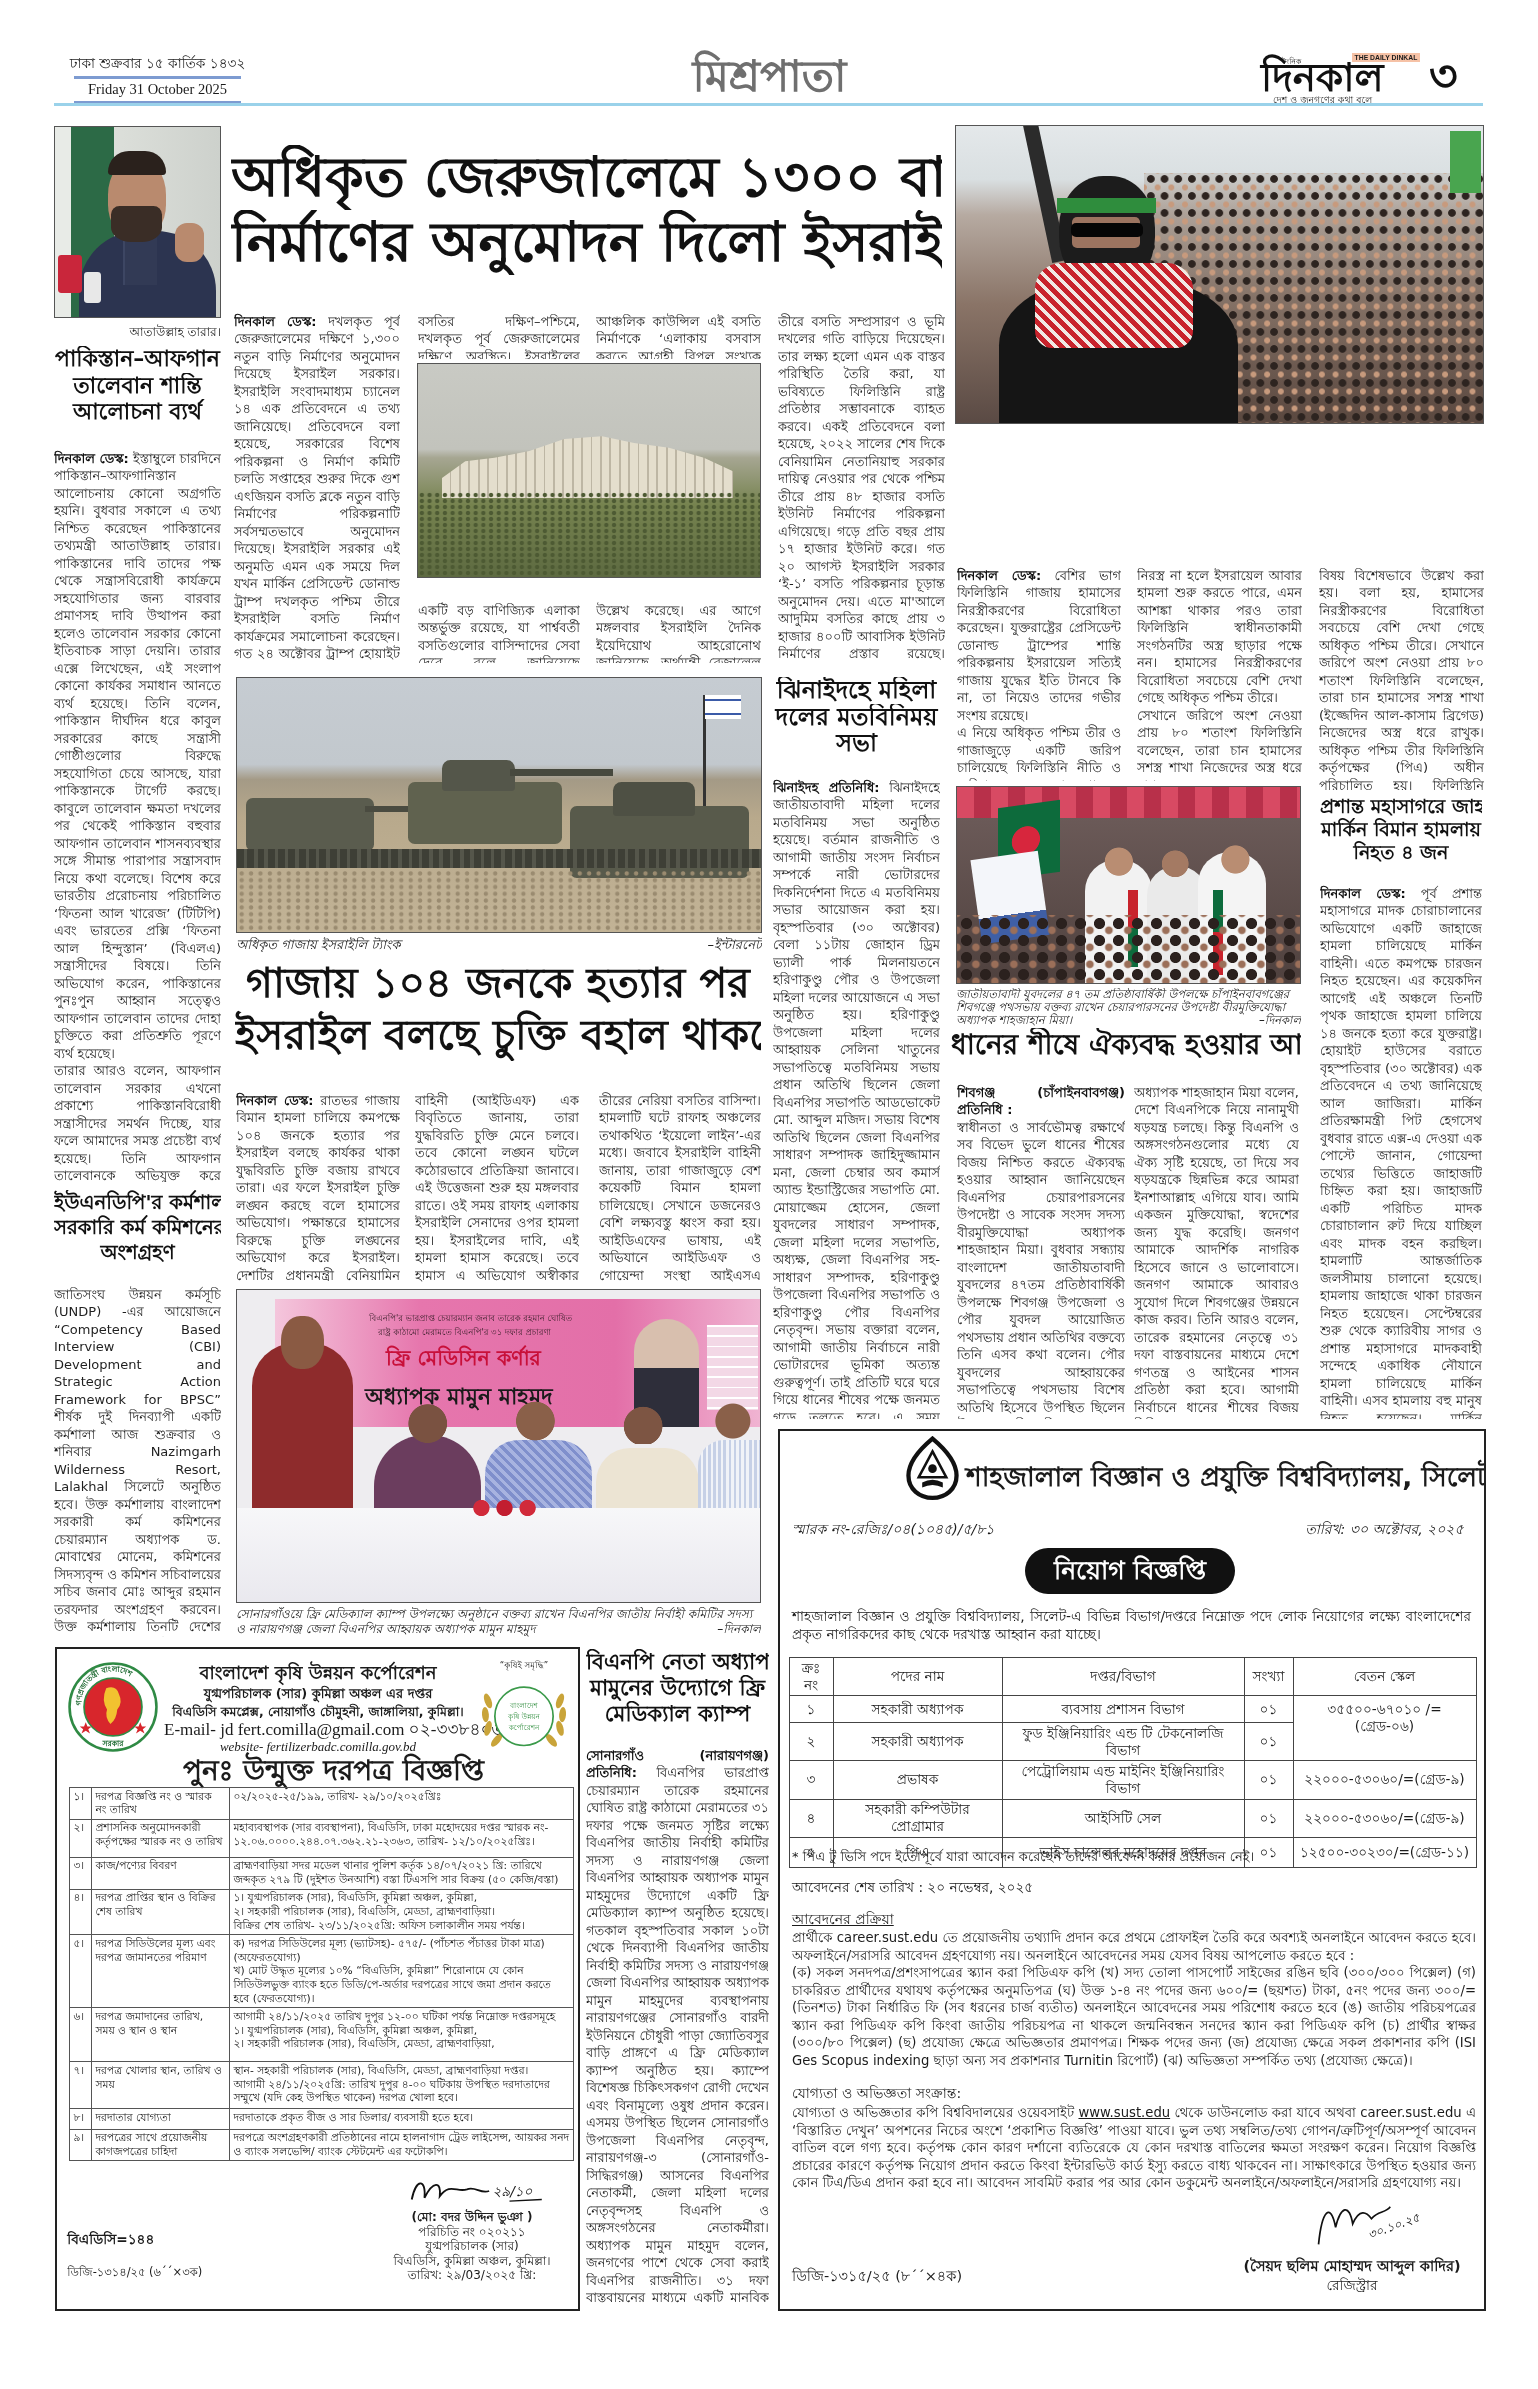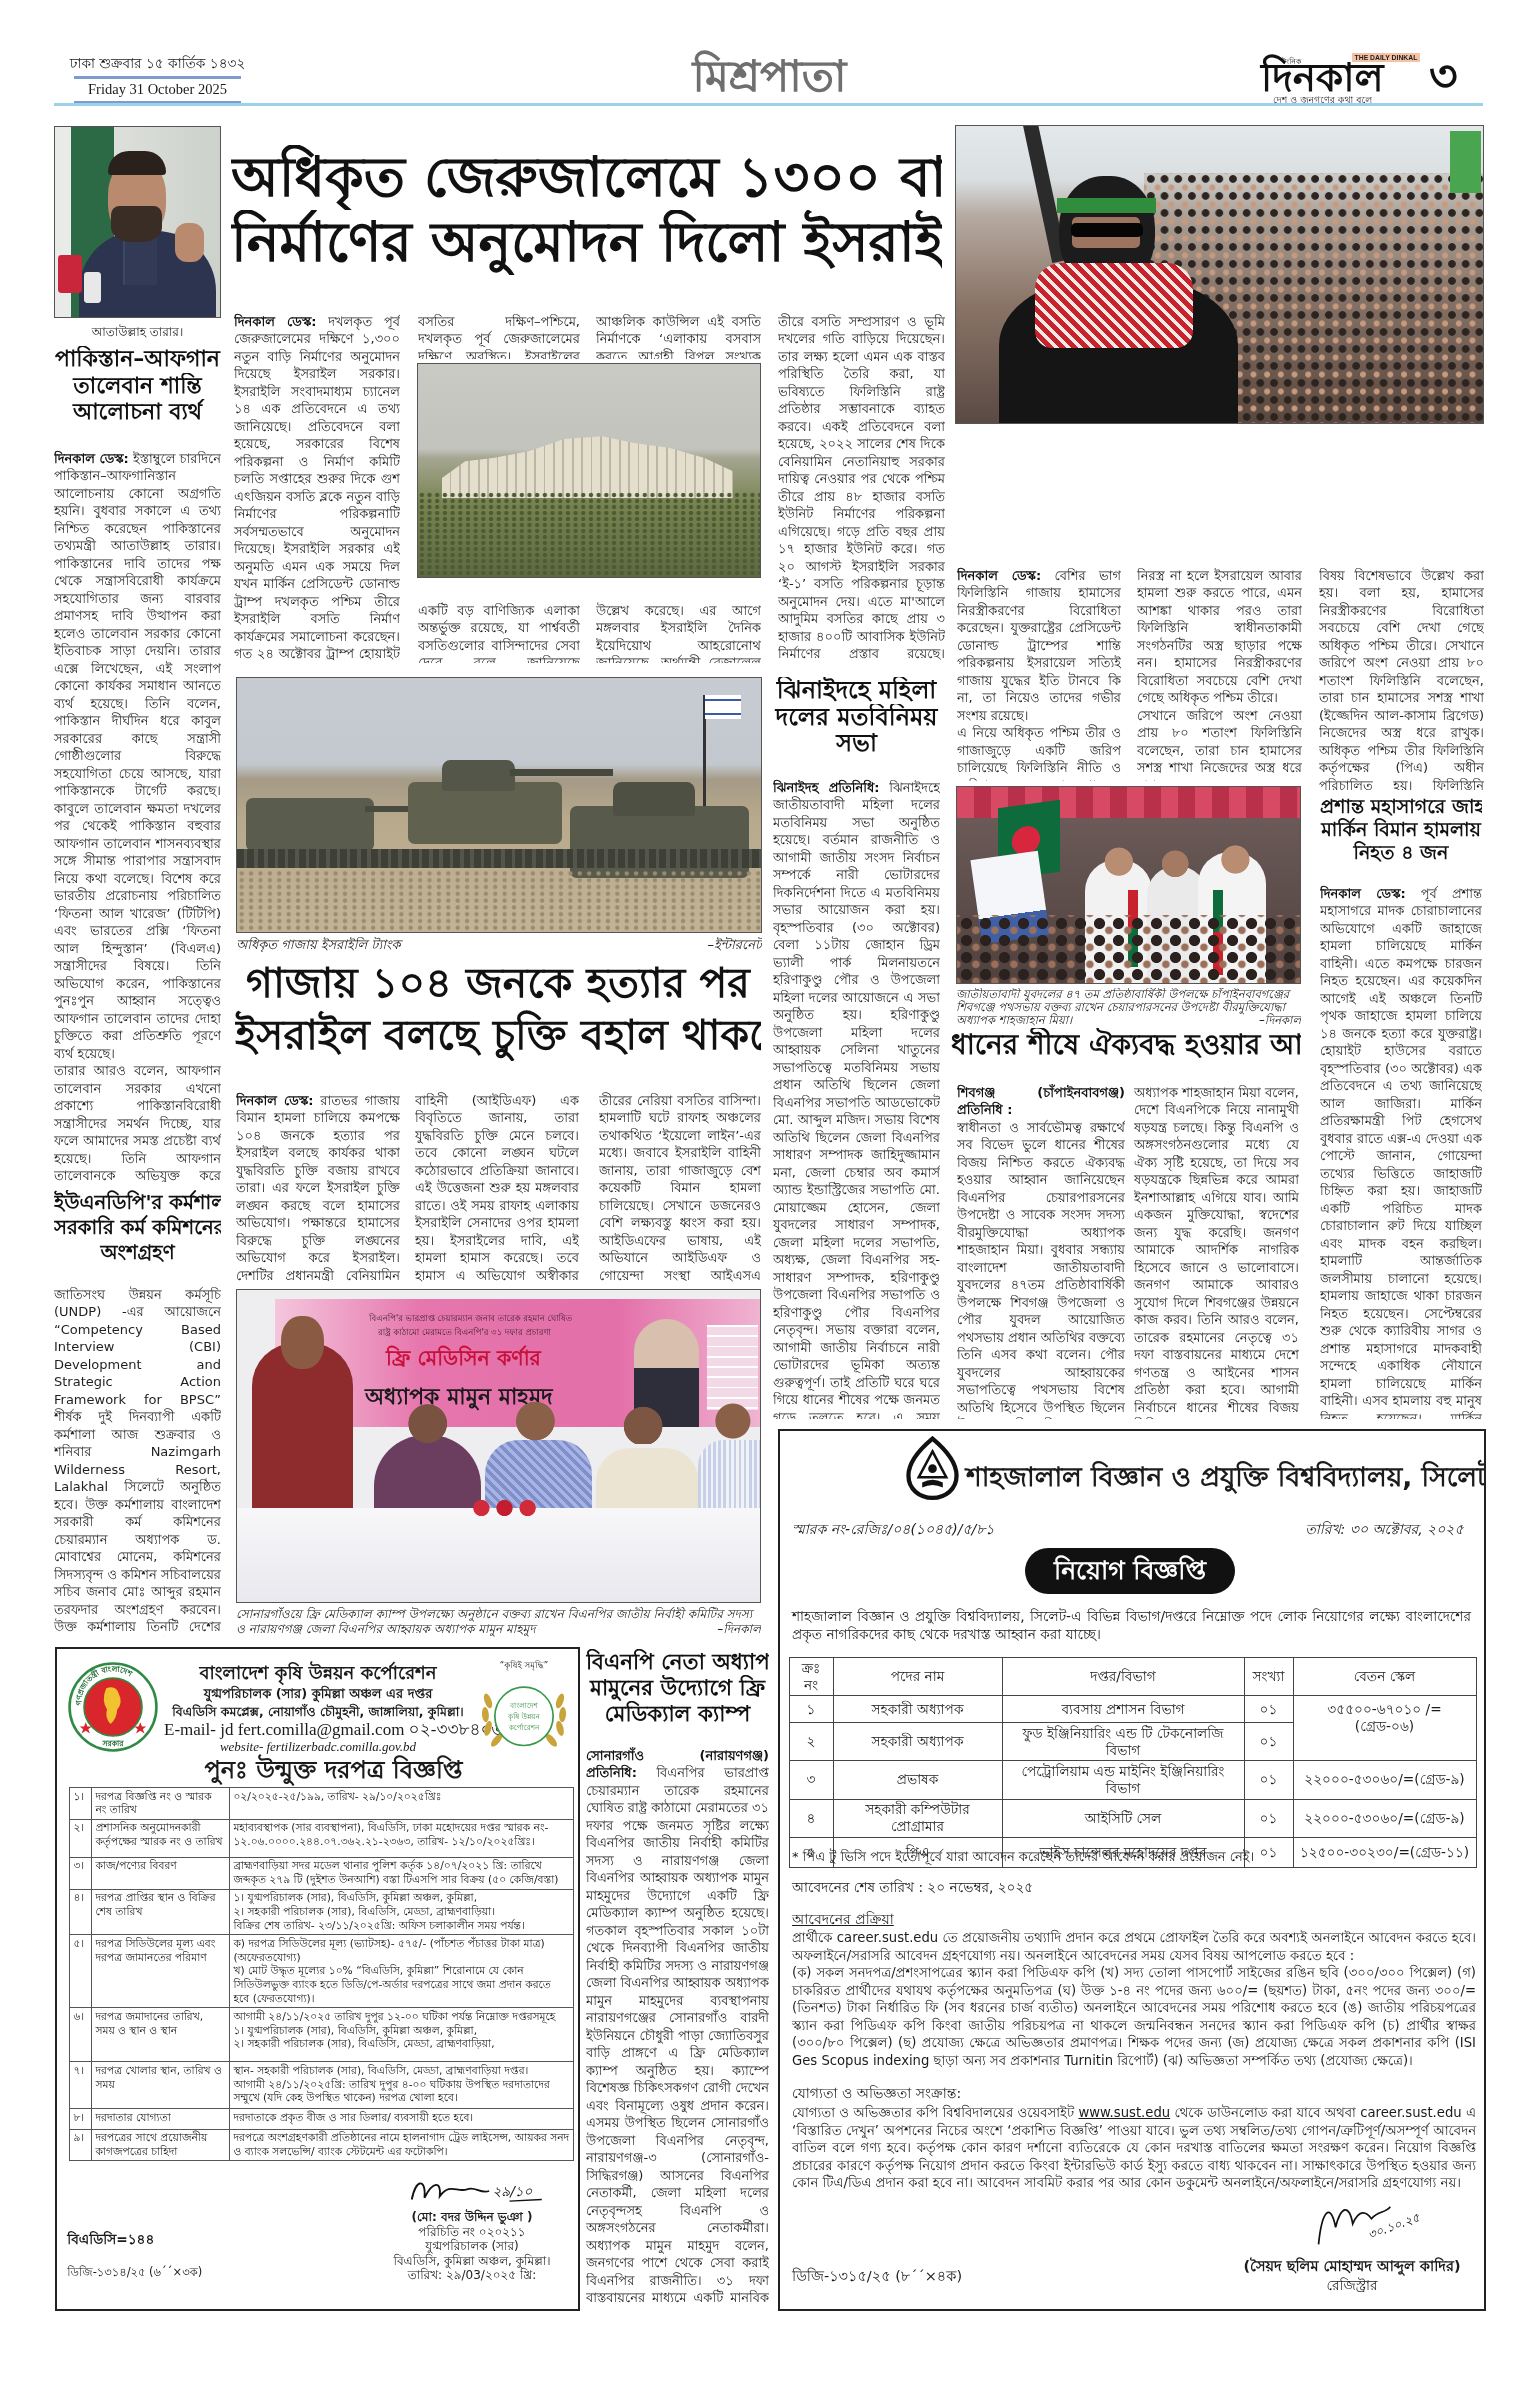--- a/index.html
+++ b/index.html
@@ -53,21 +53,21 @@
 <div class="ph" style="left:54px;top:126px;width:167px;height:192px;background:linear-gradient(90deg,#e8ebe7 0,#e8ebe7 10%,#2c6a46 10%,#2c6a46 36%,#dcdfda 36%,#cdd1cc 100%)">
   <div style="left:24px;top:104px;width:137px;height:94px;background:#2c3450;border-radius:60px 60px 0 0"></div>
   <div style="left:68px;top:107px;width:34px;height:51px;background:#323a55;border-left:2.6px solid #3d4663"></div>
   <div style="left:53px;top:32px;width:58px;height:79px;background:#b98a6e;border-radius:45% 45% 42% 42%"></div>
   <div style="left:53px;top:24px;width:58px;height:24px;background:#2a211c;border-radius:34px 34px 5.1px 5.1px"></div>
   <div style="left:56px;top:79px;width:51px;height:36px;background:#3a2d26;border-radius:8.5px 8.5px 40% 40%"></div>
   <div style="left:120px;top:96px;width:29px;height:39px;background:#b98a6e;border-radius:12px"></div>
   <div style="left:3.4px;top:128px;width:24px;height:38px;background:#c9263b;border-radius:3.4px"></div>
   <div style="left:29px;top:145px;width:17px;height:31px;background:#e8e8e8;border-radius:3.4px"></div>
 </div>
-<div class="a" style="left:54px;top:325px;width:167px;text-align:center;font-size:12px;line-height:15.4px">আতাউল্লাহ তারার।</div>
+<div class="a" style="left:54px;top:325px;width:167px;text-align:right;font-size:12px;line-height:15.4px">আতাউল্লাহ তারার।</div>
 
 <div class="hl hl-s" style="left:54px;top:346px;width:167px">
   <div>পাকিস্তান–আফগান</div>
   <div>তালেবান শান্তি</div>
   <div>আলোচনা ব্যর্থ</div>
 </div>
 <div class="txt" style="left:54px;top:432px;width:167px;height:750px">
   <span class="by">দিনকাল ডেস্ক:</span><span> ইস্তাম্বুলে চারদিনে পাকিস্তান–আফগানিস্তান আলোচনায় কোনো অগ্রগতি হয়নি। বুধবার সকালে এ তথ্য নিশ্চিত করেছেন পাকিস্তানের তথ্যমন্ত্রী আতাউল্লাহ তারার। পাকিস্তানের দাবি তাদের পক্ষ থেকে সন্ত্রাসবিরোধী কার্যক্রমে সহযোগিতার জন্য বারবার প্রমাণসহ দাবি উত্থাপন করা হলেও তালেবান সরকার কোনো ইতিবাচক সাড়া দেয়নি। তারার এক্সে লিখেছেন, এই সংলাপ কোনো কার্যকর সমাধান আনতে ব্যর্থ হয়েছে। তিনি বলেন, পাকিস্তান দীর্ঘদিন ধরে কাবুল সরকারের কাছে সন্ত্রাসী গোষ্ঠীগুলোর বিরুদ্ধে সহযোগিতা চেয়ে আসছে, যারা পাকিস্তানকে টার্গেট করছে। কাবুলে তালেবান ক্ষমতা দখলের পর থেকেই পাকিস্তান বহুবার আফগান তালেবান শাসনব্যবস্থার সঙ্গে সীমান্ত পারাপার সন্ত্রাসবাদ নিয়ে কথা বলেছে। বিশেষ করে ভারতীয় প্ররোচনায় পরিচালিত ‘ফিতনা আল খারেজ’ (টিটিপি) এবং ভারতের প্রক্সি ‘ফিতনা আল হিন্দুস্তান’ (বিএলএ) সন্ত্রাসীদের বিষয়ে। তিনি অভিযোগ করেন, পাকিস্তানের পুনঃপুন আহ্বান সত্ত্বেও আফগান তালেবান তাদের দোহা চুক্তিতে করা প্রতিশ্রুতি পূরণে ব্যর্থ হয়েছে।
 তারার আরও বলেন, আফগান তালেবান সরকার এখনো প্রকাশ্যে পাকিস্তানবিরোধী সন্ত্রাসীদের সমর্থন দিচ্ছে, যার ফলে আমাদের সমস্ত প্রচেষ্টা ব্যর্থ হয়েছে। তিনি আফগান তালেবানকে অভিযুক্ত করে বলেন, তাদের কোনো দায়বদ্ধতা নেই আফগান জনগণের প্রতি। তারা যুদ্ধনির্ভর অর্থনীতির ওপর বেঁচে আছে এবং আফগান জনগণকে অপ্রয়োজনীয় যুদ্ধে টেনে নিচ্ছে। তথ্যমন্ত্রী বলেন, পাকিস্তান সবসময়ই আফগানিস্তানের শান্তি ও সমৃদ্ধির পক্ষে ছিল এবং সে লক্ষ্যে অসংখ্যবার সংলাপে অংশ নিয়েছে। কিন্তু দুর্ভাগ্যজনকভাবে, আফগান তালেবান কখনো পাকিস্তানের ক্ষতি সম্পর্কে উদাসীনতা দূর করেনি।</span>
 </div>
@@ -259,21 +259,21 @@
       <ellipse cx="98" cy="50" rx="4" ry="9" transform="rotate(20 98 50)"></ellipse>
           <ellipse cx="101" cy="66" rx="4" ry="9" transform="rotate(5 101 66)"></ellipse>
       <ellipse cx="98" cy="82" rx="4" ry="9" transform="rotate(-15 98 82)"></ellipse>
           <ellipse cx="88" cy="96" rx="4" ry="9" transform="rotate(-40 88 96)"></ellipse>
     </g>
     <circle cx="56" cy="68" r="34" fill="#fff" stroke="#3b9a4a" stroke-width="2"></circle>
     <text x="56" y="58" font-size="8.5" text-anchor="middle" fill="#2f8d3d">বাংলাদেশ</text>
     <text x="56" y="71" font-size="8.5" text-anchor="middle" fill="#2f8d3d">কৃষি উন্নয়ন</text>
     <text x="56" y="84" font-size="8.5" text-anchor="middle" fill="#2f8d3d">কর্পোরেশন</text>
   </svg>
-  <div class="a" style="left:0;top:106px;width:553px;text-align:center;font-size:24px;line-height:31px;font-weight:bold">পুনঃ উন্মুক্ত দরপত্র বিজ্ঞপ্তি</div>
+  <div class="a" style="left:0;top:106px;width:553px;text-align:center;font-size:28px;line-height:31px;font-weight:bold">পুনঃ উন্মুক্ত দরপত্র বিজ্ঞপ্তি</div>
   <table class="badc-table" style="left:12px;top:138px;width:504px">
     <colgroup>
           <col style="width:22px">
           <col style="width:138px">
           <col style="width:344px">
         </colgroup>
     <tbody>
           <tr style="height:27px">
             <td>১।</td>
             <td>দরপত্র বিজ্ঞপ্তি নং ও স্মারক নং তারিখ</td>

